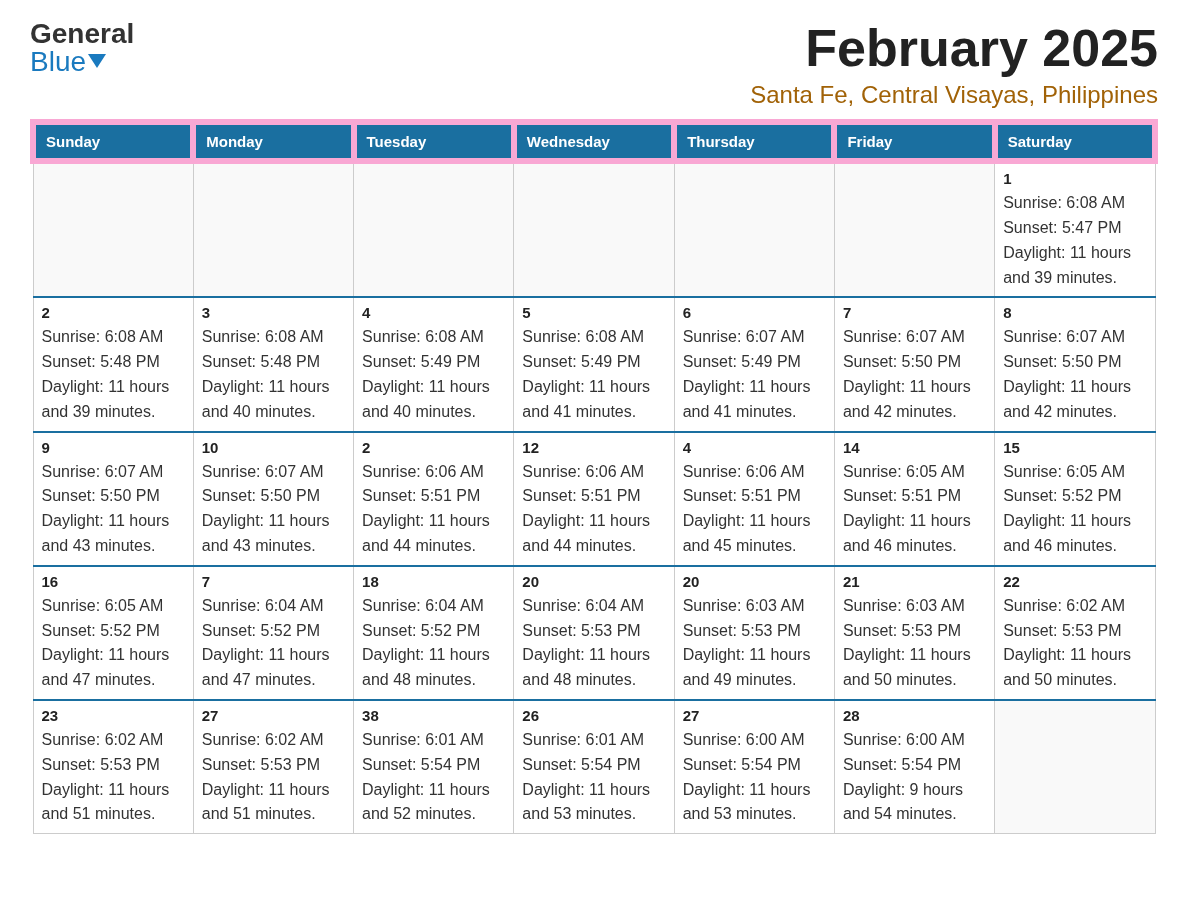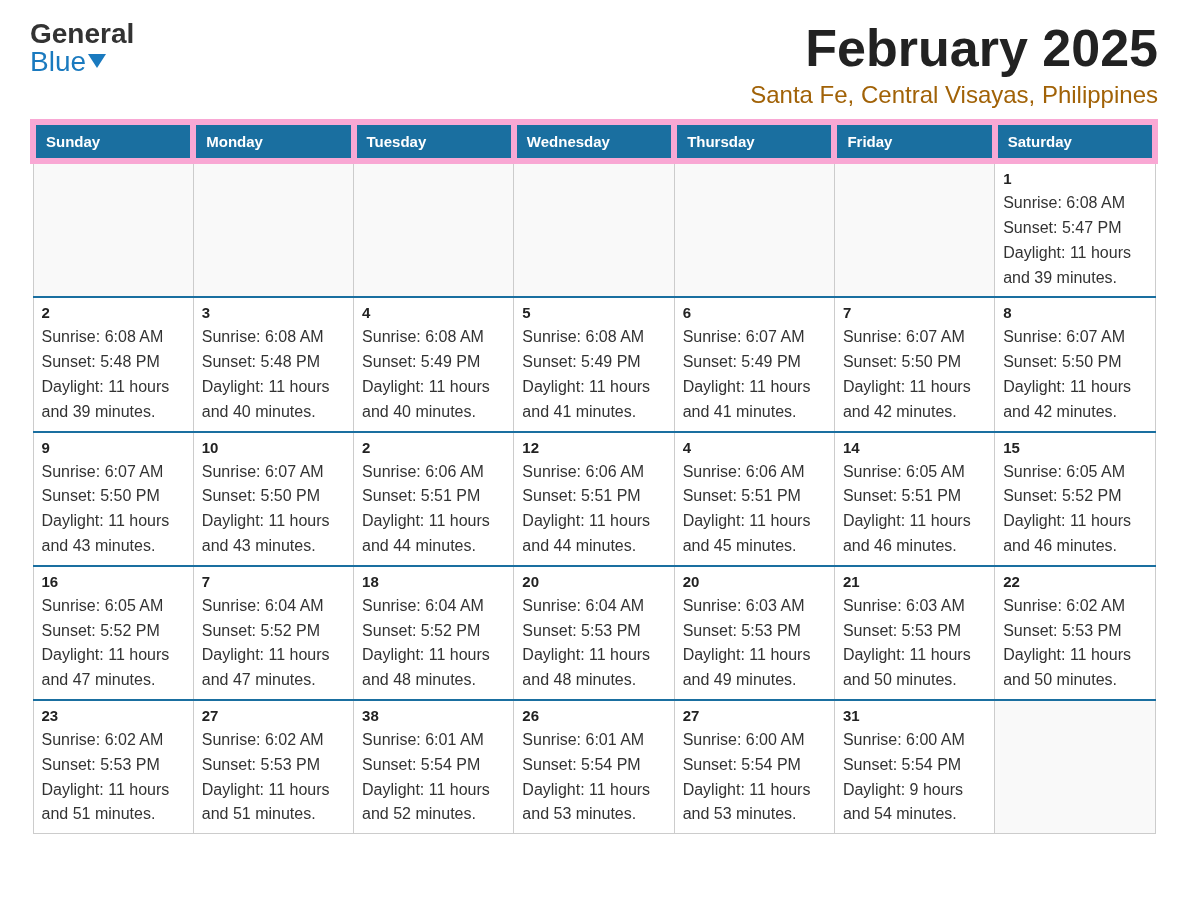--- a/index.html
+++ b/index.html
@@ -349,21 +349,21 @@
         </td>
         <td>
           <span class="day-number">27</span>
           <div class="day-info">
             <div>Sunrise: 6:00 AM</div>
             <div>Sunset: 5:54 PM</div>
             <div>Daylight: 11 hours and 53 minutes.</div>
           </div>
         </td>
         <td>
-          <span class="day-number">31</span>
+          <span class="day-number">28</span>
           <div class="day-info">
             <div>Sunrise: 6:00 AM</div>
             <div>Sunset: 5:54 PM</div>
             <div>Daylight: 9 hours and 54 minutes.</div>
           </div>
         </td>
         <td class="empty-cell"></td>
       </tr>
     </tbody>
 </table>

